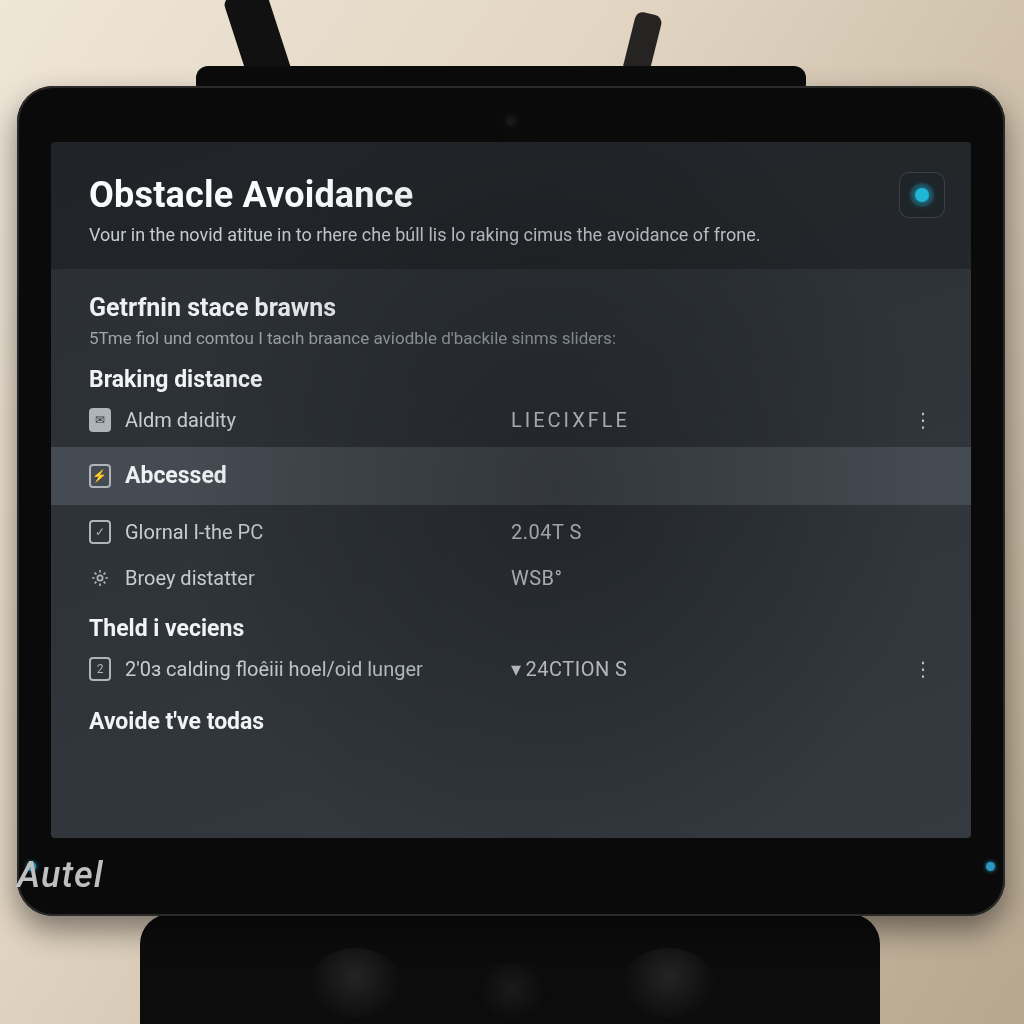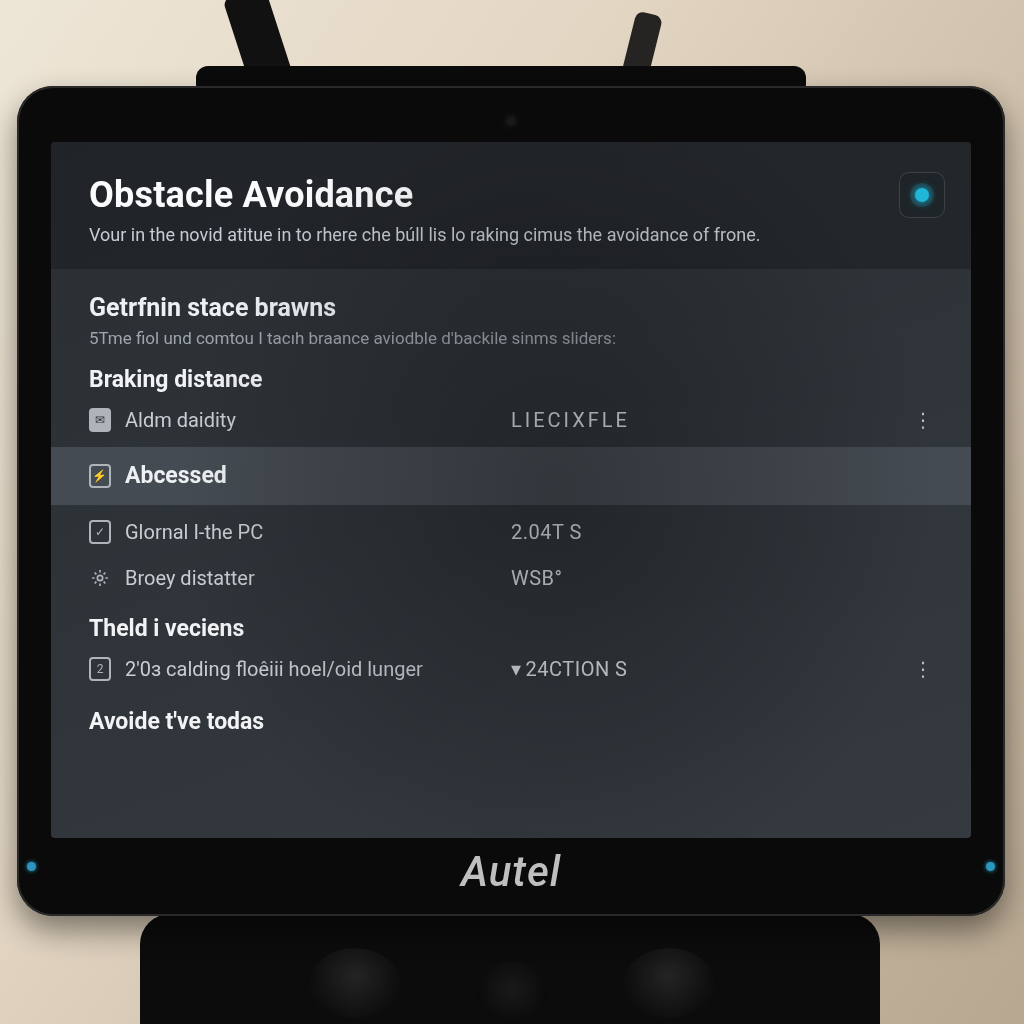--- a/index.html
+++ b/index.html
@@ -85,23 +85,23 @@
     left: 50%; top: 28px;
     width: 14px; height: 14px; margin-left: -7px;
     background: #1a1a1a;
     border-radius: 50%;
     box-shadow: inset 0 0 4px #000, 0 0 0 3px #0c0c0c;
   }
 
   .brand {
     position: absolute;
     left: 0; right: 0; bottom: 20px;
-    text-align: center;
+    text-align: left;
     color: #bfbfbf;
-    font-size: 42px;
+    font-size: 36px;
     font-weight: 500;
     letter-spacing: 1px;
     font-style: italic;
   }
 
   
   .screen {
     position: absolute;
     left: 34px; top: 56px;
     right: 34px; bottom: 78px;

